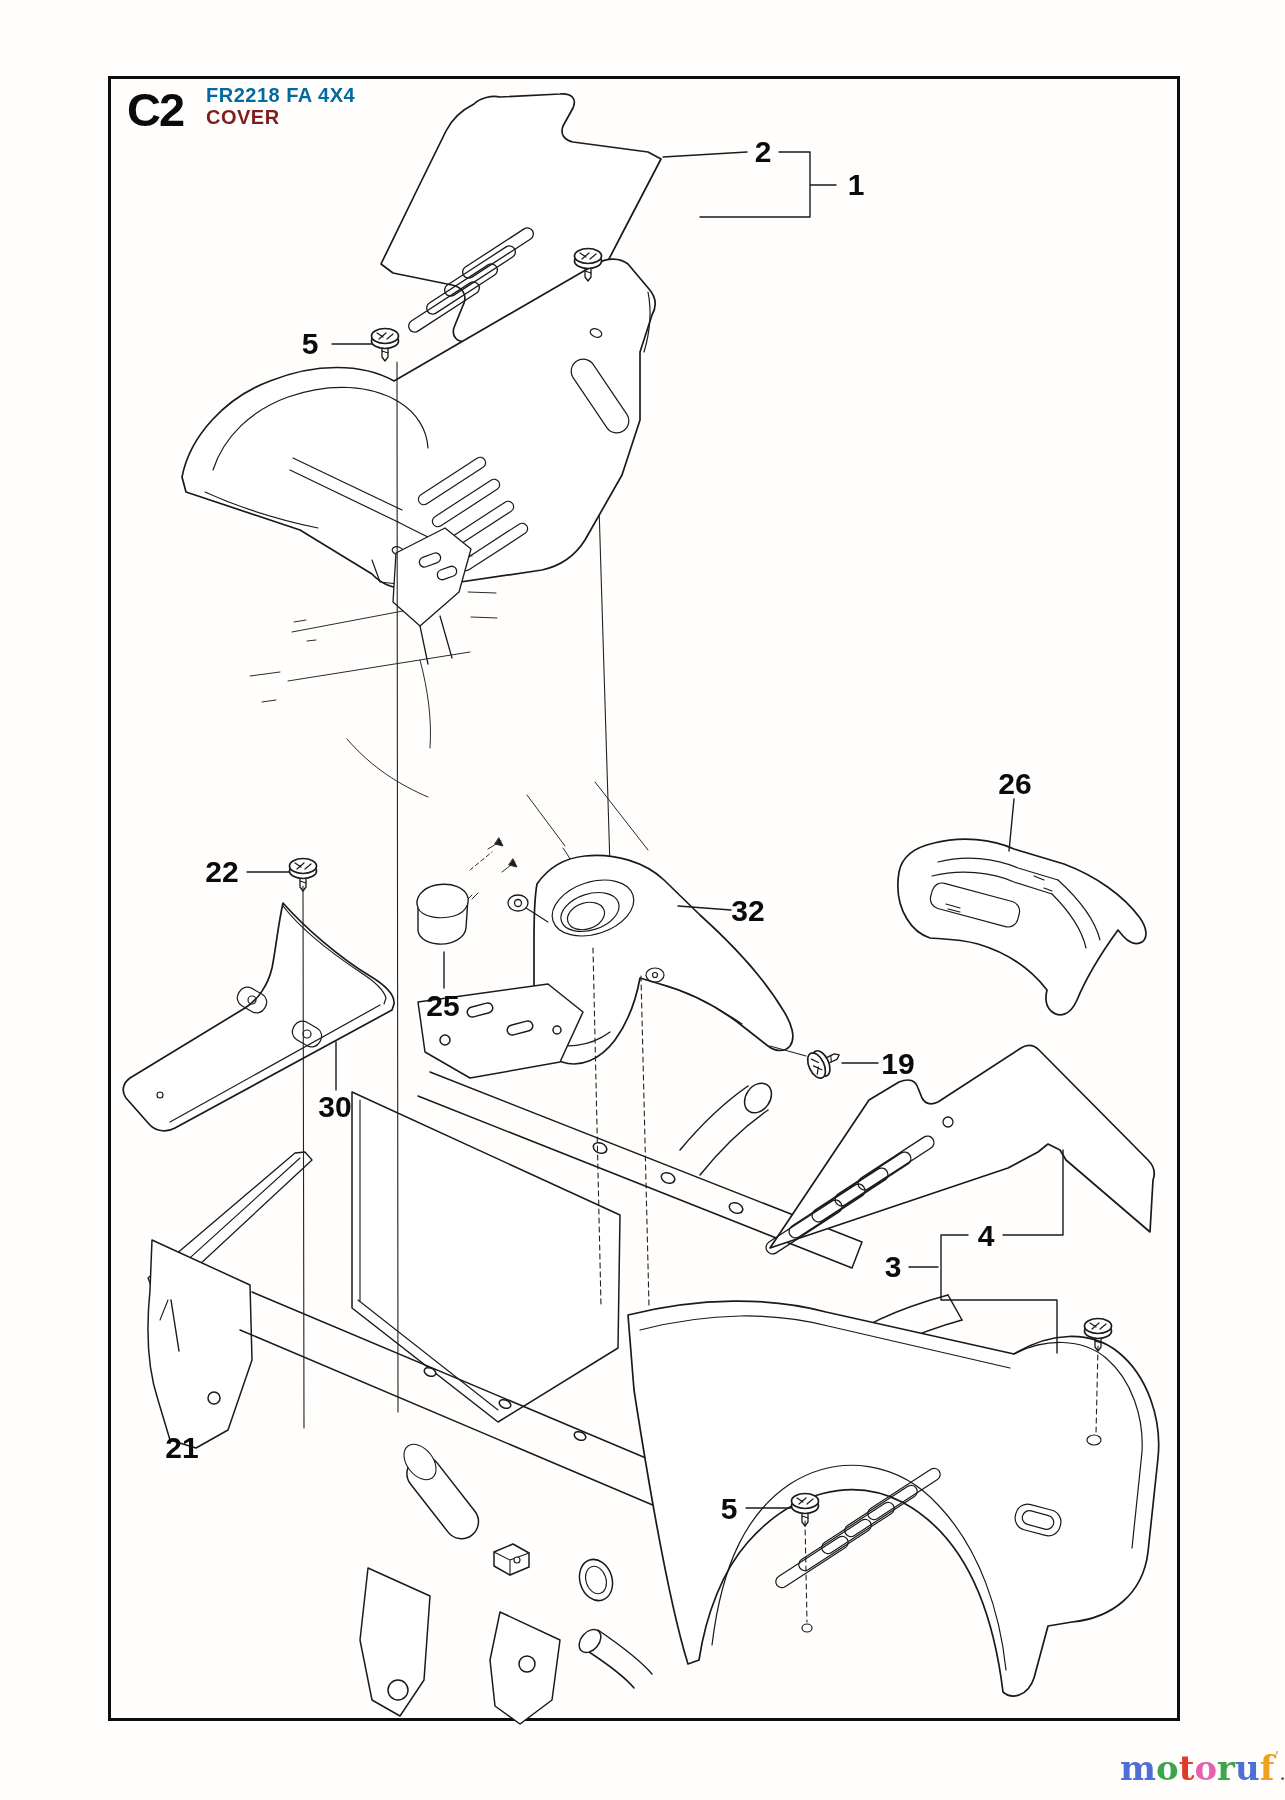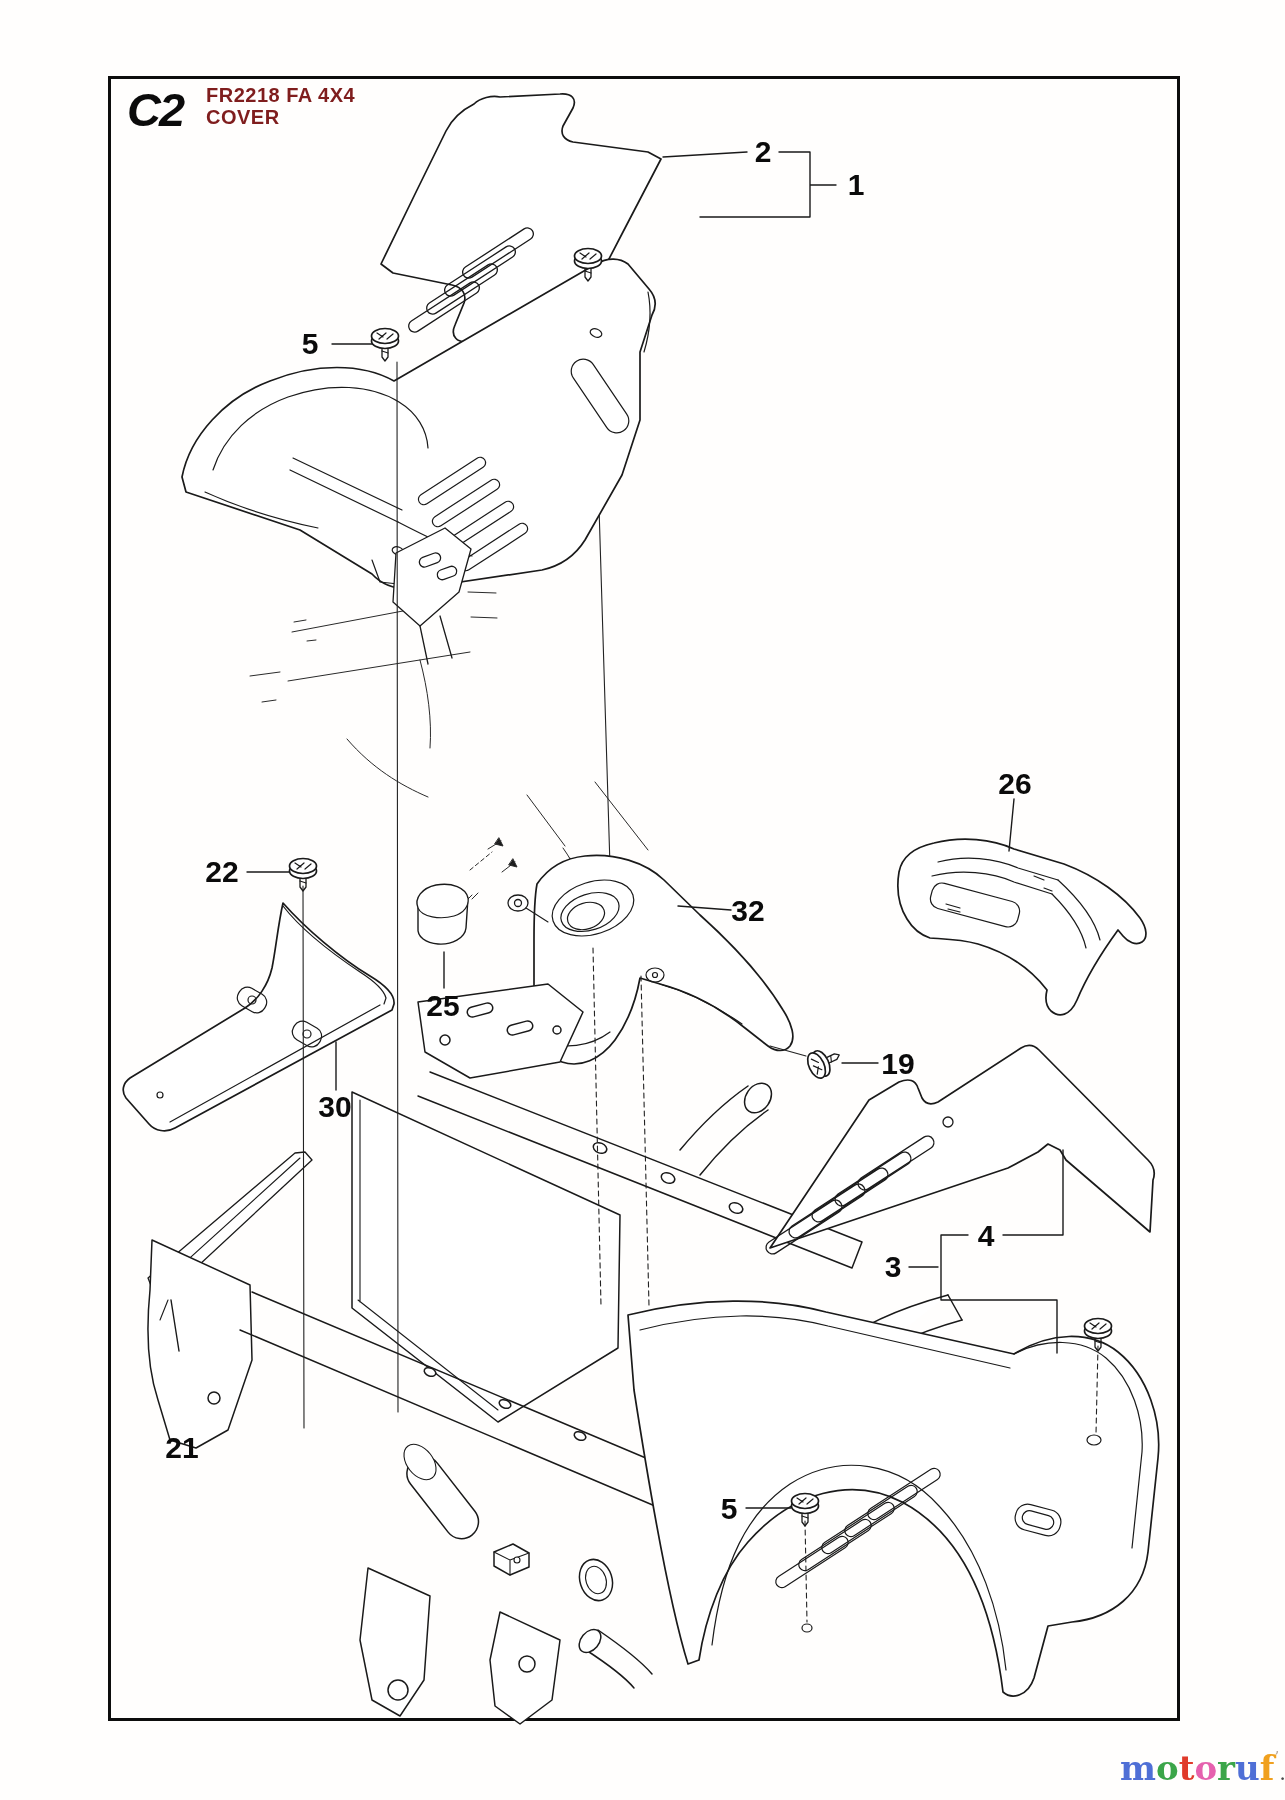--- a/index.html
+++ b/index.html
@@ -7,25 +7,25 @@
     position:relative;width:1285px;height:1800px;background:#fffefd;
     font-family:"Liberation Sans",sans-serif;overflow:hidden;
   }
   .frame-border{
     position:absolute;left:108px;top:76px;width:1066px;height:1639px;
     border:3px solid #0d0d0d;background:transparent;pointer-events:none;
   }
   svg.diagram{position:absolute;left:0;top:0;width:1285px;height:1800px;}
   .hdr-code{
     position:absolute;left:127px;top:86px;font-size:47px;font-weight:bold;
-    letter-spacing:-2px;color:#0b0b0b;line-height:1;font-style:italic;
+    letter-spacing:-2px;color:#0b0b0b;line-height:1;
   }
   .hdr-model{
     position:absolute;left:206px;top:85px;font-size:20px;font-weight:bold;
-    color:#7f1d1d;line-height:1;letter-spacing:0.5px;
+    color:#0369a1;line-height:1;letter-spacing:0.5px;
   }
   .hdr-sub{
     position:absolute;left:206px;top:107px;font-size:20px;font-weight:bold;
     color:#7f1d1d;line-height:1;letter-spacing:0.5px;
   }
   .callout{
     position:absolute;transform:translate(-50%,-50%);
     font-size:30px;font-weight:bold;color:#0b0b0b;line-height:1;
   }
   .logo{

